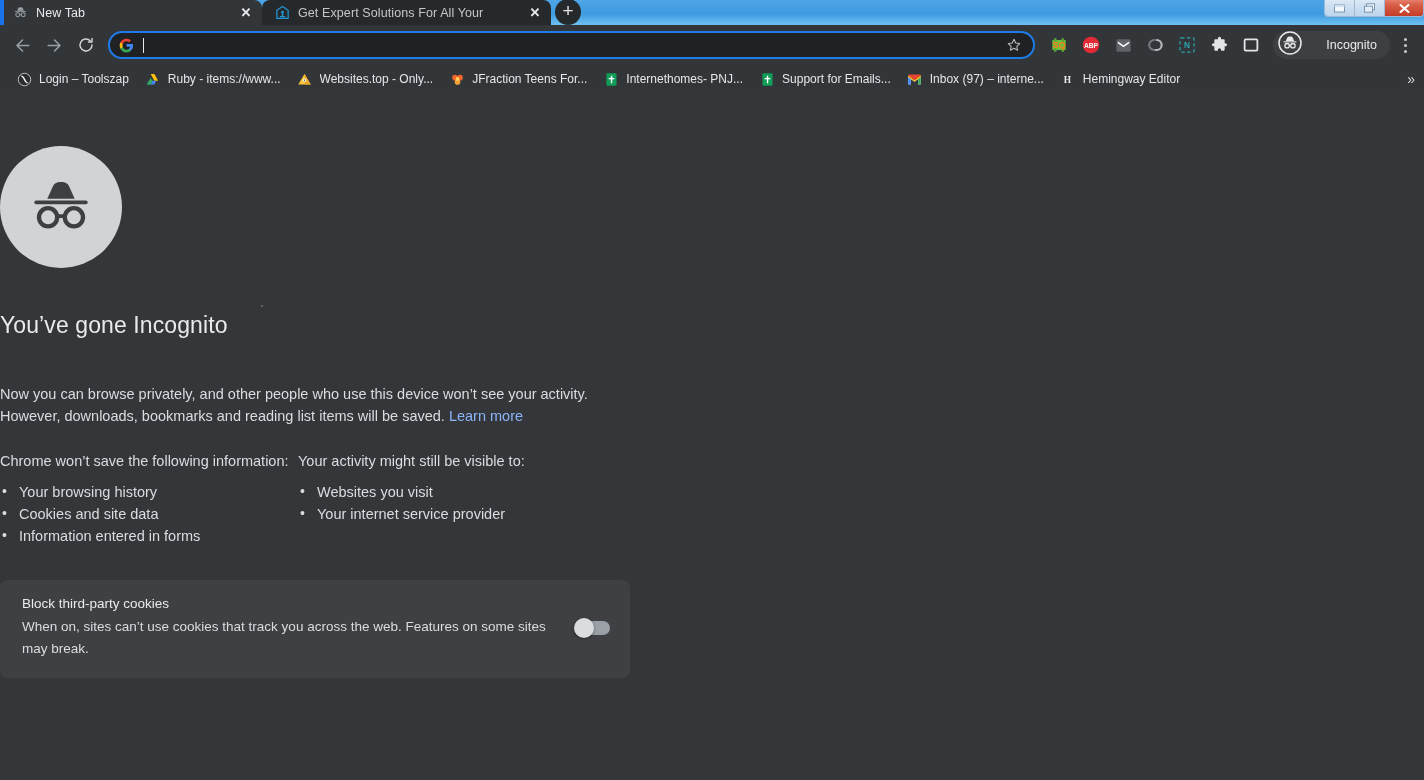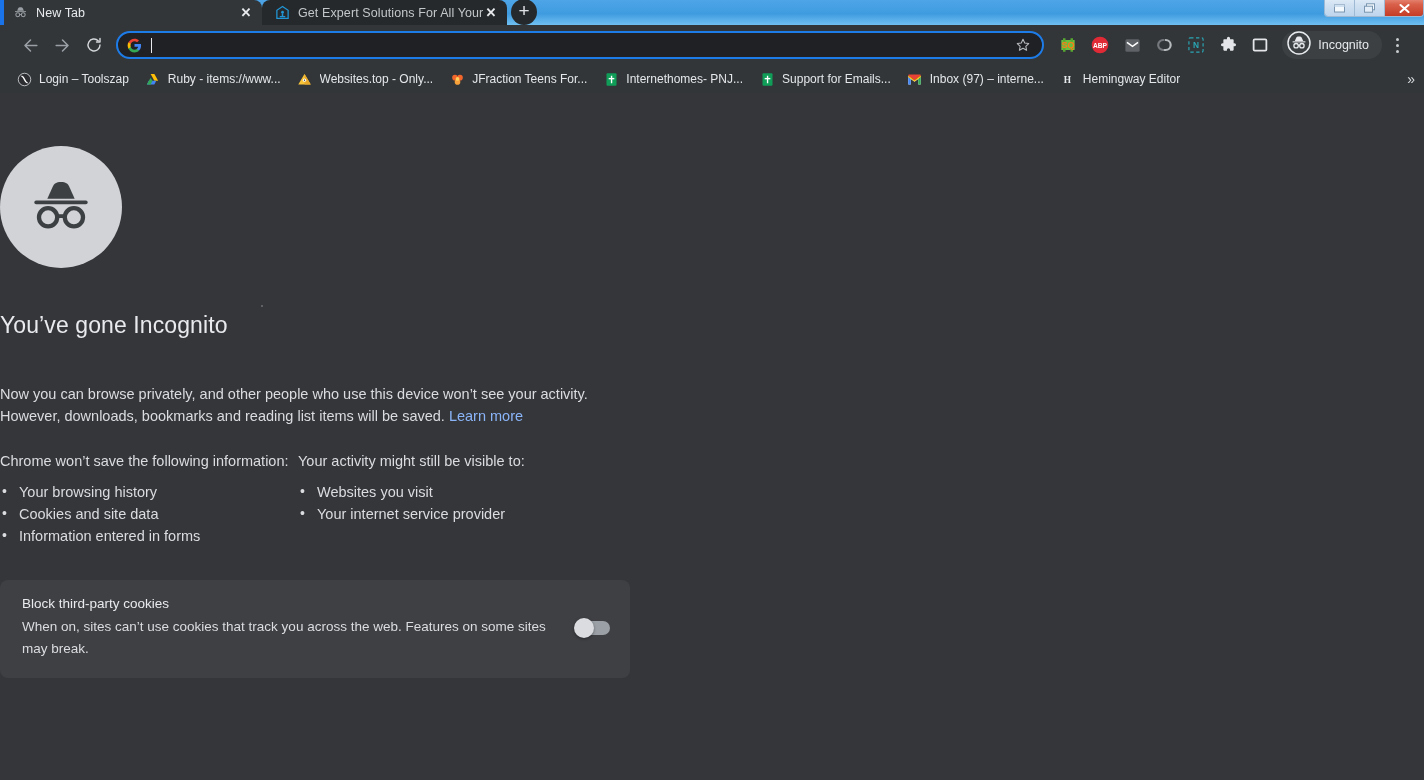--- a/index.html
+++ b/index.html
@@ -41,21 +41,21 @@
   }
   .tab.active::before{
     content:"";
     position:absolute;
     left:0; top:0; bottom:0;
     width:4px;
     background:#1a73e8;
   }
   .tab.inactive{
     background:#26292b;
-    width:245px;
+    width:289px;
     border-top-left-radius:8px;
     border-top-right-radius:8px;
   }
   .tab-favicon{
     width:16px; height:16px;
     flex:0 0 16px;
     display:flex; align-items:center; justify-content:center;
     margin-right:8px;
   }
   .tab-title{
@@ -121,21 +121,21 @@
     border-right:none;
   }
   .wb svg{ display:block; }
 
   
   .toolbar{
     height:40px;
     background:#323639;
     display:flex;
     align-items:center;
-    padding:0 14px;
+    padding:0 6px;
     gap:0;
   }
   .navbtn{
     width:32px;height:32px;
     display:flex;align-items:center;justify-content:center;
     border-radius:50%;
     cursor:pointer;
     flex:0 0 32px;
   }
   .omnibox{
@@ -169,21 +169,21 @@
     width:30px;height:30px;flex:0 0 30px;
     display:flex;align-items:center;justify-content:center;
     cursor:pointer;
     margin:0 1px;
   }
   .incognito-pill{
     height:28px;
     background:#3c4043;
     border-radius:14px;
     display:flex;align-items:center;
-    gap:7px;
+    gap:24px;
     padding:0 13px 0 5px;
     margin-left:6px;
     cursor:pointer;
   }
   .incognito-pill .lbl{ font-size:12.5px;color:#e8eaed;white-space:nowrap;}
   .menu-dots{
     width:26px;height:32px;flex:0 0 26px;
     display:flex;flex-direction:column;align-items:center;justify-content:center;
     gap:3px;cursor:pointer;margin-left:2px;
   }

